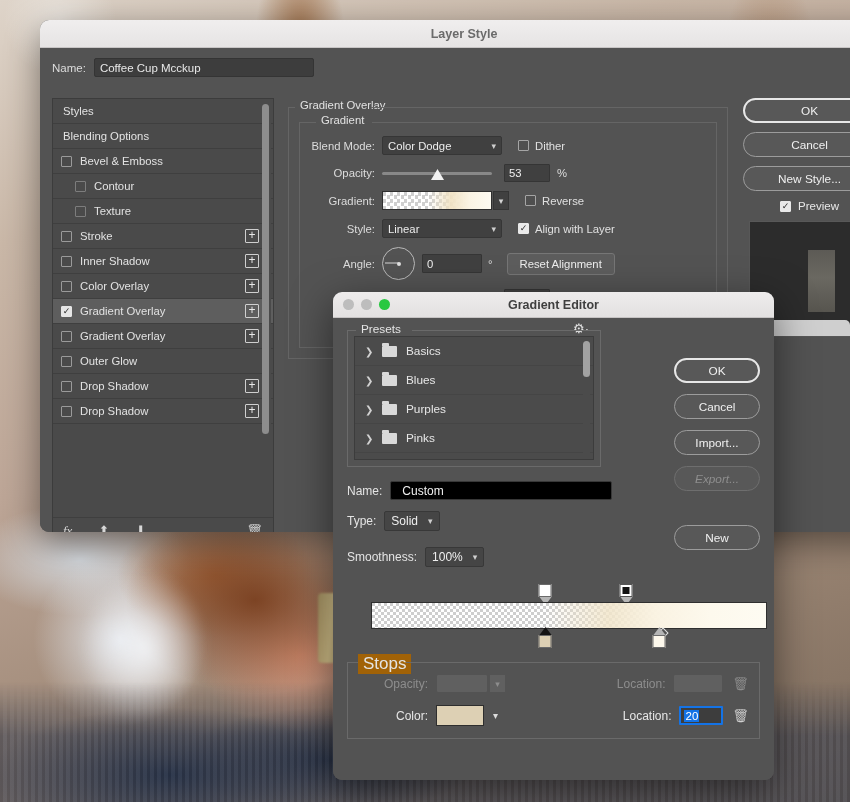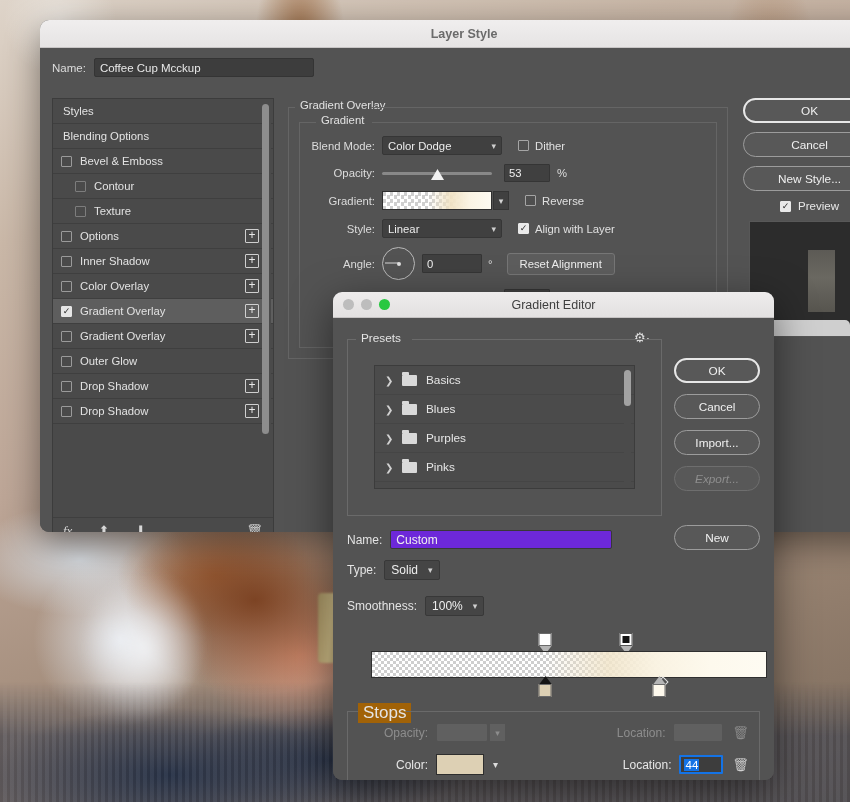--- a/index.html
+++ b/index.html
@@ -266,30 +266,30 @@
     box-shadow: 0 12px 40px rgba(0,0,0,.5);
     background: #535353;
   }
   #ge-titlebar {
     height: 26px;
     background: linear-gradient(#eeecec, #e3e1e1);
     border-bottom: 1px solid #c6c3c3;
     display: flex; align-items: center; position: relative;
   }
   #ge-titlebar .title {
-    flex: 1; text-align: center; color: #3f3f3f; font-size: 12.5px; font-weight: normal;
+    flex: 1; text-align: center; color: #3f3f3f; font-size: 12.5px; font-weight: bold;
   }
   .tl-dots { position: absolute; left: 10px; display: flex; gap: 7px; }
   .tl-dots span { width: 11px; height: 11px; border-radius: 50%; background: #bdbdbd; display: block; }
   .tl-dots span.green { background: #28c840; }
   #ge-body { position: absolute; top: 26px; left: 0; right: 0; bottom: 0; background: #535353; padding: 12px 14px; }
 
   #presets-group {
     position: relative; border: 1px solid #6a6a6a; border-top: none;
-    padding: 26px; margin-top: 9px; width: 315px;
+    padding: 6px; width: 254px;
   }
   #presets-group > .legend {
     position: absolute; top: -8px; left: 8px; background: #535353; padding: 0 5px;
     color: #e4e4e4; font-size: 11.8px;
   }
   #presets-group::before, #presets-group::after {
     content: ""; position: absolute; top: 0; height: 1px; background: #6a6a6a;
   }
   #presets-group::before { left: 0; width: 8px; }
   #presets-group::after { right: 0; left: 64px; }
@@ -323,22 +323,22 @@
     background: #a2a2a2; border-radius: 4px;
   }
 
   #ge-actions { position: absolute; right: 14px; top: 40px; width: 86px; }
   #ge-actions .pill { height: 25px; margin-bottom: 11px; font-size: 11.8px; }
   #ge-actions .pill.disabled { color: #8e8e8e; border-color: #6e6e6e; font-style: italic; }
 
   .ge-row { display: flex; align-items: center; margin-bottom: 11px; }
   .ge-row .lbl { color: #e4e4e4; font-size: 12px; margin-right: 8px; }
   #name-input {
-    width: 222px; height: 19px; background: #6d28d9; border: 1px solid #383838;
-    color: #efefef; font-size: 12px; display: flex; align-items: center; padding: 0 5px; border-radius: 2px;
+    width: 222px; height: 19px; background: #000000; border: 1px solid #383838;
+    color: #efefef; font-size: 12px; display: flex; align-items: center; padding: 0 11px; border-radius: 2px;
   }
   .ge-select {
     height: 20px; background: #454545; border: 1px solid #383838; border-radius: 2px;
     color: #efefef; font-size: 12px; display: inline-flex; align-items: center; gap: 10px; padding: 0 6px;
   }
   .ge-select .chev { font-size: 9px; color: #cfcfcf; }
 
   
   #gradient-strip-area { position: relative; height: 72px; margin-top: 6px; }
   #gradient-strip {
@@ -466,21 +466,21 @@
         <div class="sl-item sub">
           <span class="cbox dim"></span>
           <span>Contour</span>
         </div>
         <div class="sl-item sub">
           <span class="cbox dim"></span>
           <span>Texture</span>
         </div>
         <div class="sl-item">
           <span class="cbox"></span>
-          <span>Options</span>
+          <span>Stroke</span>
           <span class="plusbtn">+</span>
         </div>
         <div class="sl-item">
           <span class="cbox"></span>
           <span>Inner Shadow</span>
           <span class="plusbtn">+</span>
         </div>
         <div class="sl-item">
           <span class="cbox"></span>
           <span>Color Overlay</span>
@@ -760,20 +760,20 @@
         </div>
         <span class="trash-icon dim">🗑</span>
       </div>
 
       <div class="stops-row" style="margin-bottom:2px">
         <span class="lbl-l lit-text">Color:</span>
         <div id="color-swatch"></div>
         <span class="color-dd">▾</span>
         <span class="lbl-r lit-text">Location:</span>
         <div id="location-field">
-          <span class="sel">44</span>
+          <span class="sel">20</span>
         </div>
         <span class="trash-icon">🗑</span>
       </div>
     </div>
 
   </div>
 </div>
 
 </body></html>

